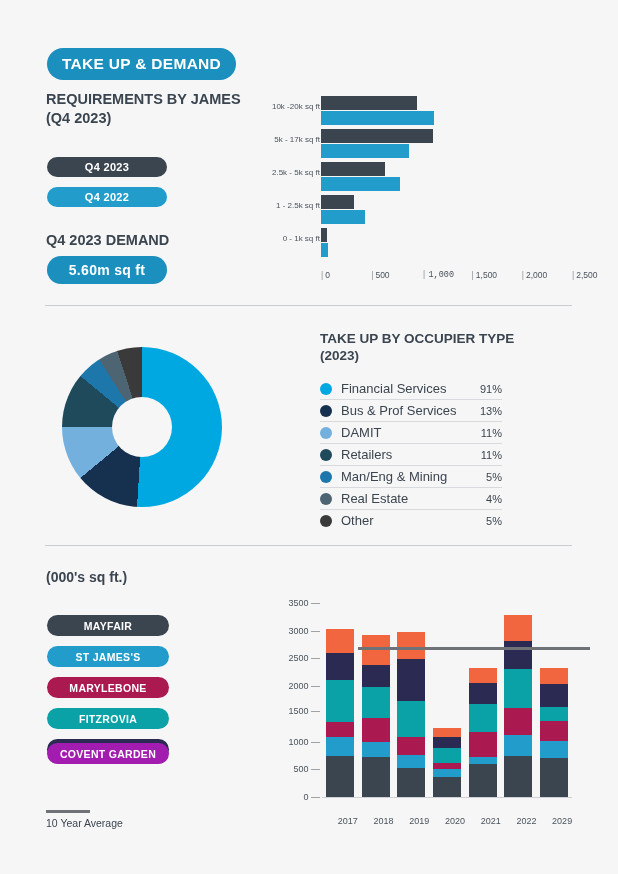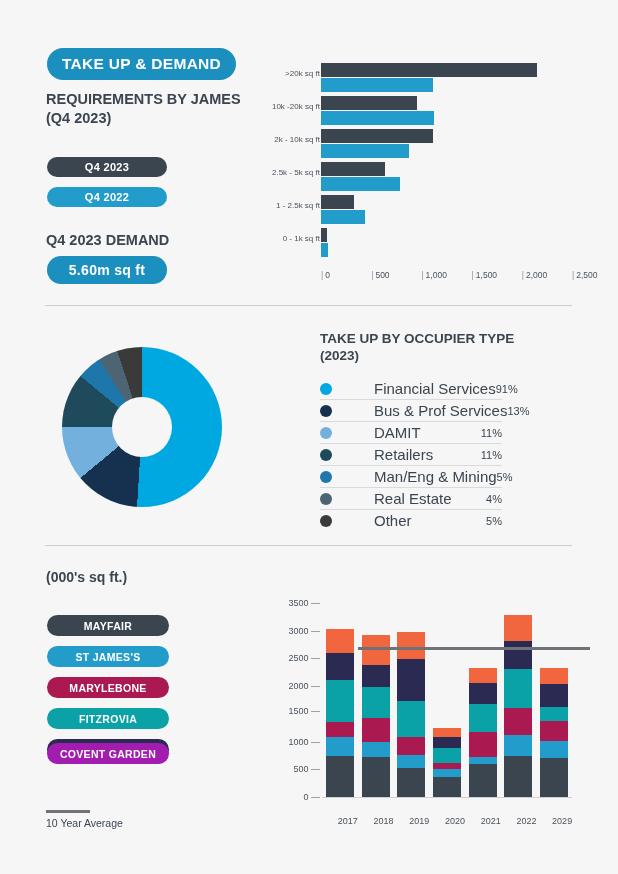--- a/index.html
+++ b/index.html
@@ -75,21 +75,21 @@
     position:absolute;left:320px;top:330px;width:230px;
     font-size:13.5px;font-weight:bold;line-height:17px;color:#3b4550;
   }
   #donut-legend{position:absolute;left:320px;top:378px;width:182px;}
   .lg-row{
     position:relative;height:21px;display:flex;align-items:center;
     border-bottom:1px solid #d8dadd;
   }
   .lg-row:last-child{border-bottom:none;}
   .lg-dot{width:12px;height:12px;border-radius:50%;flex:0 0 auto;margin-right:9px;}
-  .lg-name{font-size:15px;color:#3b4550;flex:1 1 auto;white-space:nowrap;margin-left:33px;}
+  .lg-name{font-size:13px;color:#3b4550;flex:1 1 auto;white-space:nowrap;}
   .lg-val{font-size:11px;color:#3b4550;text-align:right;white-space:nowrap;}
 
   
   .sec3-title{
     position:absolute;left:46px;top:568px;width:200px;
     font-size:14px;font-weight:bold;line-height:18px;color:#3b4550;
   }
   .area-pill{position:absolute;left:47px;width:122px;height:21px;font-size:10.5px;font-weight:bold;}
   .avg-key-line{position:absolute;left:46px;top:810px;width:44px;height:3px;background:#6f7378;}
   .avg-key-text{position:absolute;left:46px;top:817px;font-size:10.5px;color:#3b4550;}
@@ -117,36 +117,29 @@
     <div>(Q4 2023)</div>
   </div>
 
   <div class="pill legend-pill lp1">Q4 2023</div>
   <div class="pill legend-pill lp2">Q4 2022</div>
 
   <div class="demand-title">Q4 2023 DEMAND</div>
   <div class="pill demand-pill">5.60m sq ft</div>
 
   <div id="hbar">
-      <div class="hb-row" style="top: 0px;">
-        <div class="hb-label">&gt;20k sq ft</div>
-        <div class="hb-bars">
-          <div class="hb-bar a" style="width: 215.86px; background: rgb(59, 69, 80);"></div>
-          <div class="hb-bar b" style="width: 112.448px; background: rgb(34, 156, 203);"></div>
-        </div>
-      </div>
       <div class="hb-row" style="top: 33px;">
         <div class="hb-label">10k -20k sq ft</div>
         <div class="hb-bars">
           <div class="hb-bar a" style="width: 96.384px; background: rgb(59, 69, 80);"></div>
           <div class="hb-bar b" style="width: 113.452px; background: rgb(34, 156, 203);"></div>
         </div>
       </div>
       <div class="hb-row" style="top: 66px;">
-        <div class="hb-label">2k - 10k sq ft</div>
+        <div class="hb-label">5k - 17k sq ft</div>
         <div class="hb-bars">
           <div class="hb-bar a" style="width: 112.448px; background: rgb(59, 69, 80);"></div>
           <div class="hb-bar b" style="width: 88.352px; background: rgb(34, 156, 203);"></div>
         </div>
       </div>
       <div class="hb-row" style="top: 99px;">
         <div class="hb-label">2.5k - 5k sq ft</div>
         <div class="hb-bars">
           <div class="hb-bar a" style="width: 64.256px; background: rgb(59, 69, 80);"></div>
           <div class="hb-bar b" style="width: 79.316px; background: rgb(34, 156, 203);"></div>
@@ -162,21 +155,21 @@
       <div class="hb-row" style="top: 165px;">
         <div class="hb-label">0 - 1k sq ft</div>
         <div class="hb-bars">
           <div class="hb-bar a" style="width: 6.024px; background: rgb(59, 69, 80);"></div>
           <div class="hb-bar b" style="width: 6.526px; background: rgb(34, 156, 203);"></div>
         </div>
       </div>
       <div class="hb-axis">
         <div class="hb-tick" style="left: 0px;">0</div>
         <div class="hb-tick" style="left: 50.2px;">500</div>
-        <div class="hb-tick" style="left: 100.4px;">1,000</div>
+        <div class="hb-tick" style="left: 100.4px; font-family: Liberation Mono, monospace;">1,000</div>
         <div class="hb-tick" style="left: 150.6px;">1,500</div>
         <div class="hb-tick" style="left: 200.8px;">2,000</div>
         <div class="hb-tick" style="left: 251px;">2,500</div>
       </div>
     </div>
 
   <div class="divider" id="div1"></div>
 
   <div id="donut" style="background: conic-gradient(rgb(0, 168, 225) 0deg, rgb(0, 168, 225) 183.6deg, rgb(22, 49, 79) 183.6deg, rgb(22, 49, 79) 230.4deg, rgb(116, 176, 222) 230.4deg, rgb(116, 176, 222) 270deg, rgb(31, 74, 92) 270deg, rgb(31, 74, 92) 309.6deg, rgb(29, 119, 171) 309.6deg, rgb(29, 119, 171) 327.6deg, rgb(77, 100, 114) 327.6deg, rgb(77, 100, 114) 342deg, rgb(58, 58, 58) 342deg, rgb(58, 58, 58) 360deg); border-radius: 50%;">
     <div class="hole"></div>

